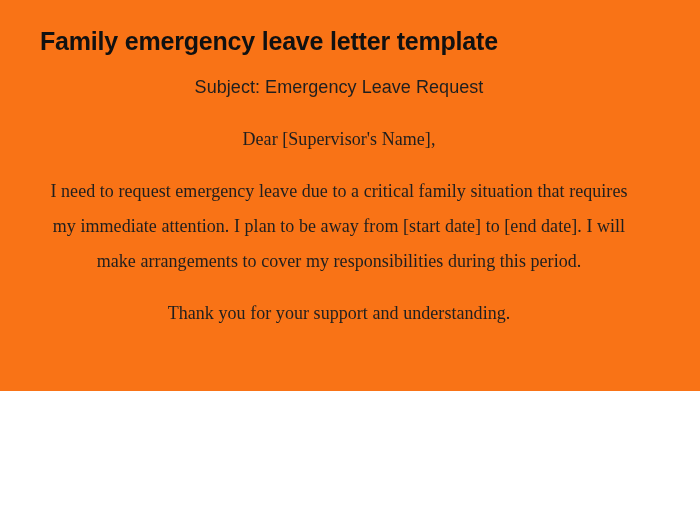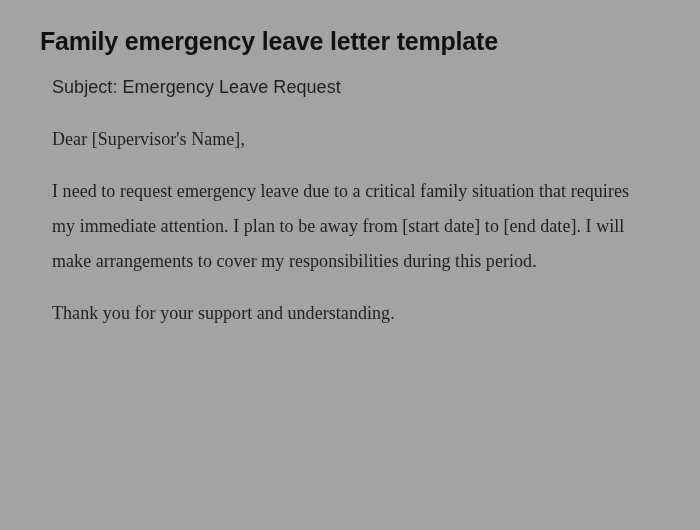--- a/index.html
+++ b/index.html
@@ -11,43 +11,44 @@
     height: 530px;
     background: #ffffff;
     font-family: "Liberation Sans", "DejaVu Sans", sans-serif;
     color: #1a1a1a;
     overflow: hidden;
     -webkit-font-smoothing: antialiased;
   }
   .page {
     position: relative;
     width: 700px;
-    height: 530px;
-    background: #a3a3a3;
+    height: 391px;
+    background: #f97316;
     box-sizing: border-box;
     padding: 0 40px 0 40px;
   }
   .doc-title {
     margin: 0;
     padding-top: 26px;
     font-size: 25px;
     font-weight: bold;
     line-height: 30px;
     letter-spacing: -0.2px;
     color: #111111;
     max-width: 600px;
   }
   .body-block {
-    margin: 12px;
+    margin: 4px;
     font-size: 18px;
     line-height: 35px;
     font-weight: normal;
     color: #1f1f1f;
     max-width: 590px;
     letter-spacing: 0.05px;
+    text-align: center;
   }
   .gap-sm { margin-top: 14px; }
   .gap-md { margin-top: 17px; font-family: Liberation Serif, serif; }
 </style>
 </head>
 <body>
 
 <div class="page">
 
   <h1 class="doc-title">Family emergency leave letter template</h1>

